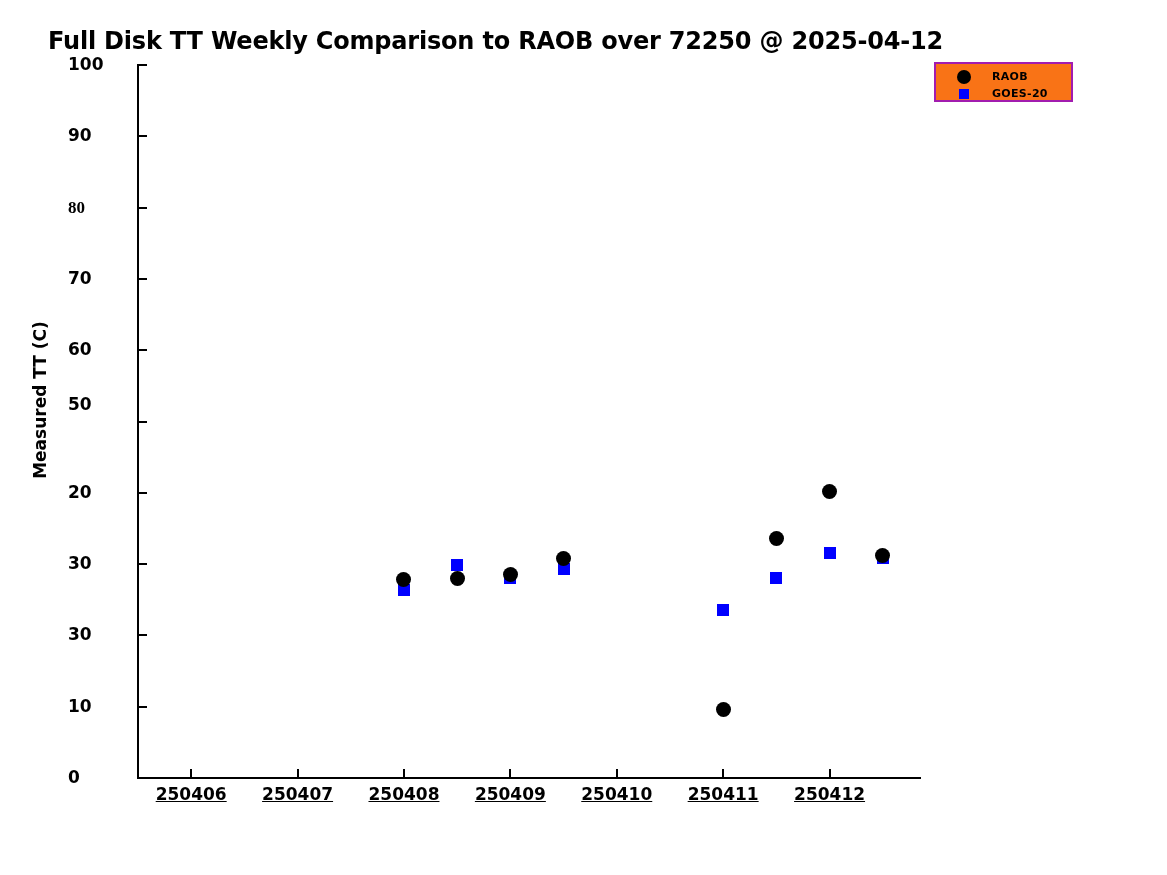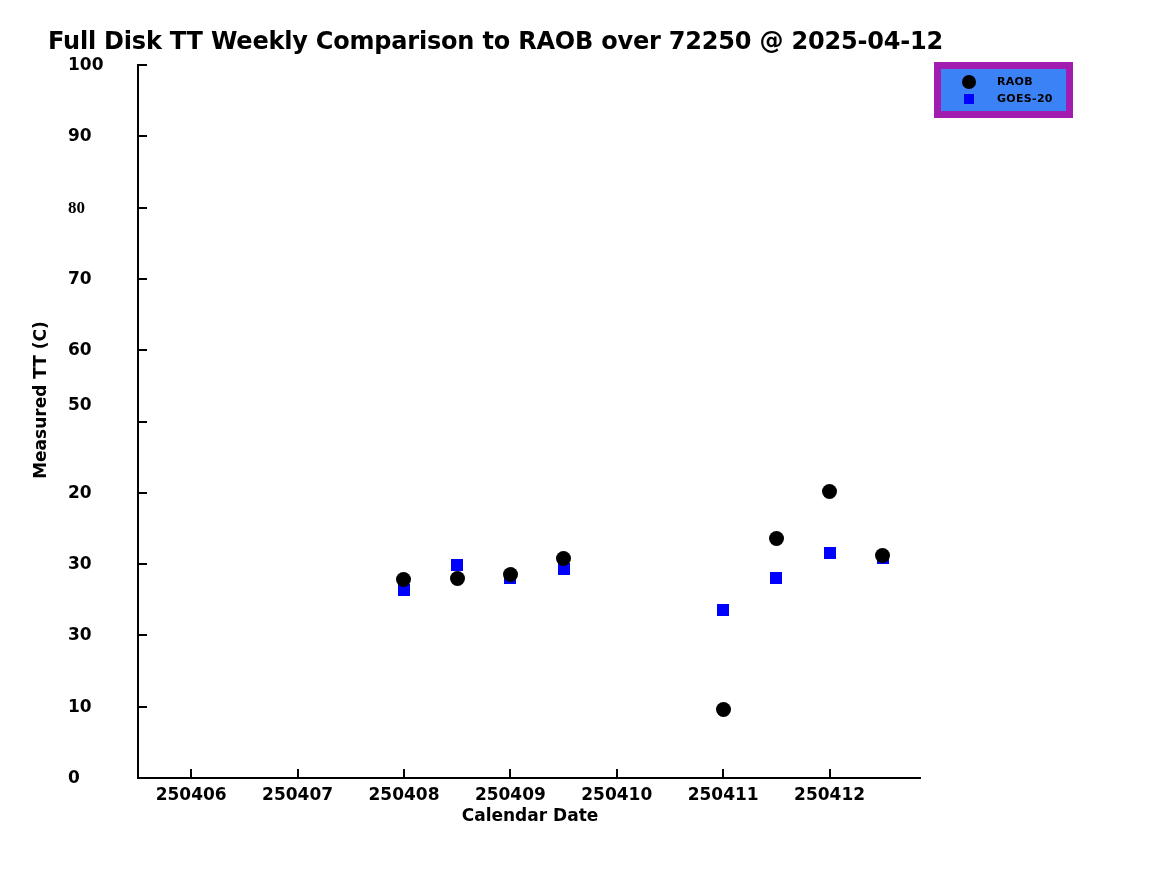--- a/index.html
+++ b/index.html
@@ -89,20 +89,21 @@
     height: 22px;
   }
   .x-tick-label {
     display: block;
     text-align: center;
     font-size: 17px;
     font-weight: bold;
     color: #000000;
     line-height: 1.2;
     white-space: nowrap;
+    text-decoration: underline;
   }
 
   #x-axis-label {
     position: absolute;
     left: 0;
     top: 805px;
     width: 1060px;
     text-align: center;
     font-size: 17px;
     font-weight: bold;
@@ -140,23 +141,23 @@
     margin-left: -6px;
     margin-top: -6px;
   }
 
   
   #legend {
     position: absolute;
     left: 934px;
     top: 62px;
     width: 139px;
-    height: 56px;
-    border: 7px solid #a21caf;
-    background: #3b82f6;
+    height: 40px;
+    border: 2px solid #a21caf;
+    background: #f97316;
     box-sizing: border-box;
   }
   .legend-row {
     position: absolute;
     left: 0;
     width: 139px;
     height: 17px;
     display: flex;
     align-items: center;
   }
@@ -285,21 +286,20 @@
       <div class="marker marker-circle" style="left: 403.986px; top: 579.786px; background: rgb(0, 0, 0);"></div>
       <div class="marker marker-circle" style="left: 457.184px; top: 578.36px; background: rgb(0, 0, 0);"></div>
       <div class="marker marker-circle" style="left: 510.381px; top: 574.082px; background: rgb(0, 0, 0);"></div>
       <div class="marker marker-circle" style="left: 563.578px; top: 558.396px; background: rgb(0, 0, 0);"></div>
       <div class="marker marker-circle" style="left: 723.17px; top: 709.552px; background: rgb(0, 0, 0);"></div>
       <div class="marker marker-circle" style="left: 776.367px; top: 538.432px; background: rgb(0, 0, 0);"></div>
       <div class="marker marker-circle" style="left: 829.565px; top: 491.374px; background: rgb(0, 0, 0);"></div>
       <div class="marker marker-circle" style="left: 882.762px; top: 555.544px; background: rgb(0, 0, 0);"></div>
     </div>
 
-  <div id="x-axis-label">Calendar Date</div>
   <div id="y-axis-label">Measured TT (C)</div>
 
   <div id="legend">
     <div class="legend-row" id="legend-row-0">
       <div class="legend-marker-box">
         <div class="legend-circle" id="legend-swatch-0" style="background: rgb(0, 0, 0);"></div>
       </div>
       <div class="legend-label">RAOB</div>
     </div>
     <div class="legend-row" id="legend-row-1">

